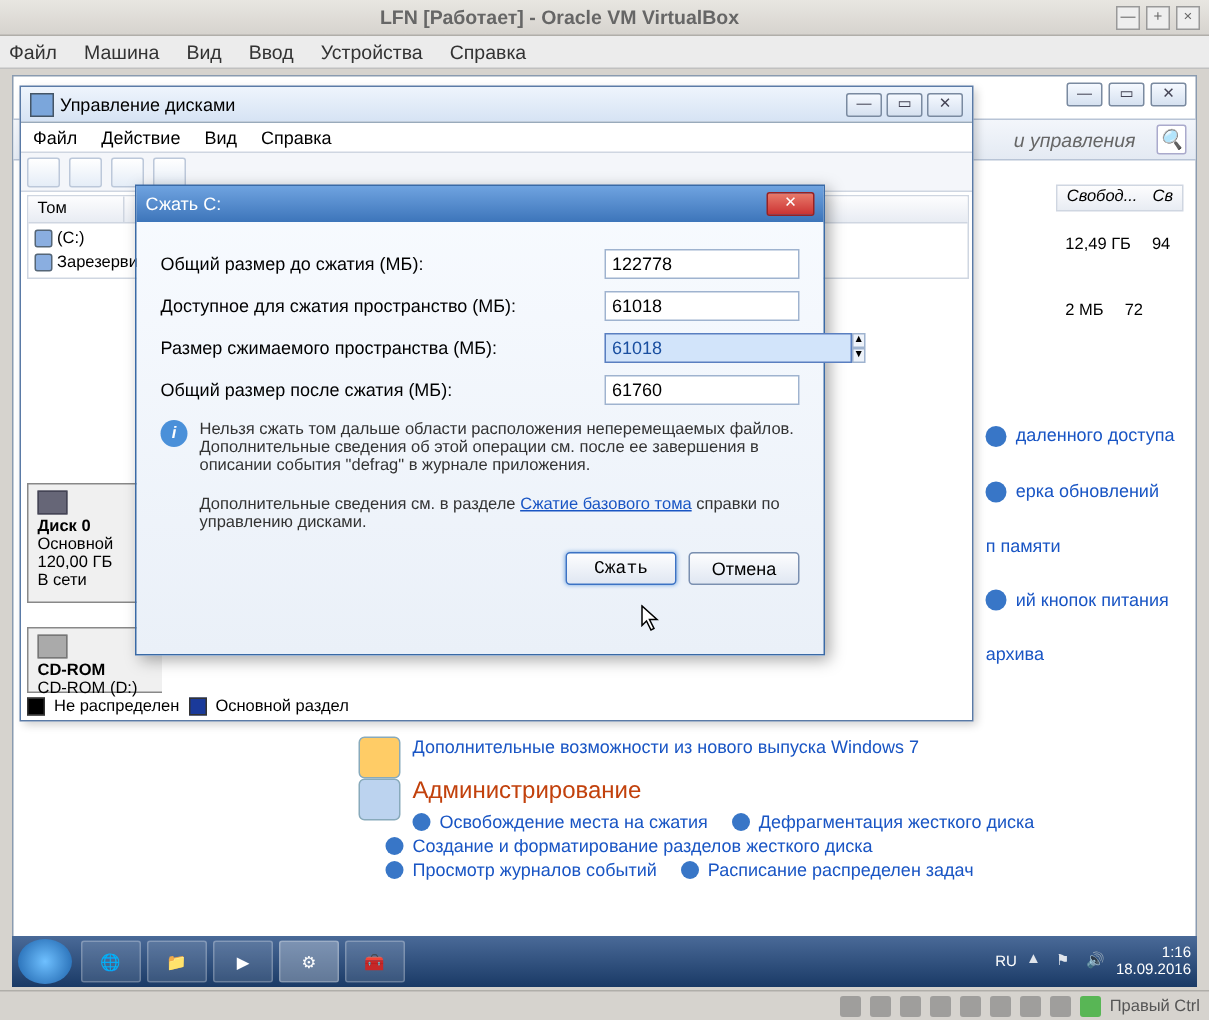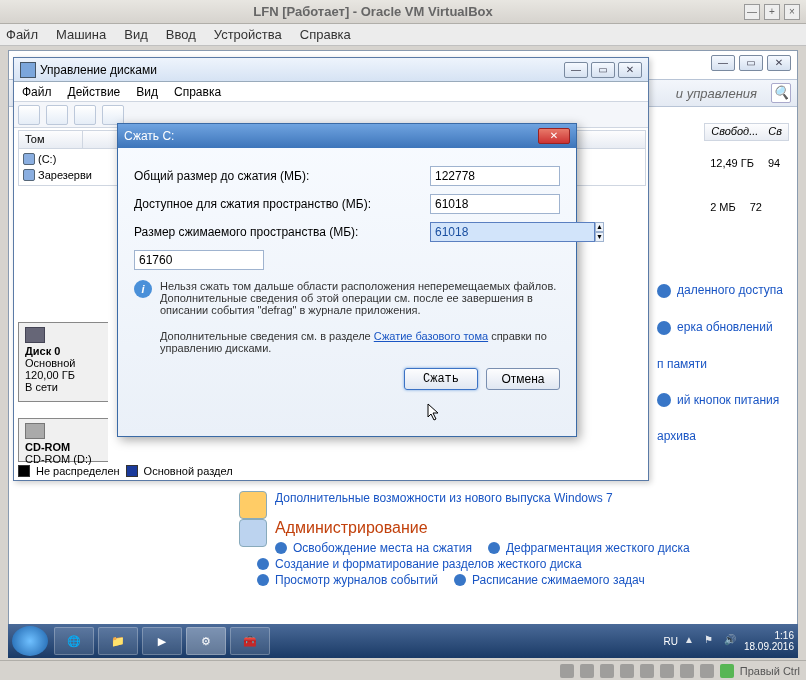--- a/index.html
+++ b/index.html
@@ -61,21 +61,21 @@
 
 .side { position: absolute; right: 14px; top: 210px; font-size: 12px; }
 .side div { color: #1955c4; margin: 22px 0; }
 .side .i { display: inline-block; width: 14px; height: 14px; background: #3876c7; border-radius: 50%; margin-right: 6px; vertical-align: middle; }
 
 
 .legend { position: absolute; left: 4px; top: 404px; height: 18px; display: flex; align-items: center; gap: 6px; font-size: 11px; }
 .legend .sw { width: 12px; height: 12px; border: 1px solid #333; }
 
 
-.dlg { position: absolute; left: 108px; top: 72px; width: 460px; height: 314px; background: linear-gradient(#f8fbff,#eaf0f8); border: 1px solid #3a6aa6; box-shadow: 3px 3px 10px rgba(0,0,0,.35); font-size: 12px; }
+.dlg { position: absolute; left: 81px; top: 72px; width: 460px; height: 314px; background: linear-gradient(#f8fbff,#eaf0f8); border: 1px solid #3a6aa6; box-shadow: 3px 3px 10px rgba(0,0,0,.35); font-size: 12px; }
 .dlg-title { height: 24px; background: linear-gradient(#6fa3e0,#3d75ba); color: #fff; display: flex; align-items: center; padding: 0 6px; }
 .dlg-title .t { flex: 1; }
 .dlg-close { width: 32px; height: 16px; background: linear-gradient(#e87a6a,#c33); border: 1px solid #922; border-radius: 2px; color: #fff; font-size: 10px; text-align: center; line-height: 14px; }
 .dlg-body { padding: 10px 16px 8px; }
 .dlg-row { display: flex; align-items: center; margin: 8px 0; }
 .dlg-row label { flex: 1; color: #000; }
 .dlg-row .val { width: 130px; height: 20px; border: 1px solid #9fb3cf; background: #fff; padding: 2px 4px; font-size: 12px; }
 .dlg-row .spin { width: 130px; height: 20px; display: flex; }
 .dlg-row .spin input { flex: 1; border: 1px solid #5a7fc0; background: #d2e4fa; color: #1a4fa0; padding: 0 4px; font-size: 12px; }
 .dlg-row .spin .ar { width: 16px; display: flex; flex-direction: column; }
@@ -235,20 +235,21 @@
         <label>Размер сжимаемого пространства (МБ):</label>
         <div class="spin">
           <input value="61018" style="">
           <div class="ar">
               <div>▲</div>
               <div>▼</div>
             </div>
         </div>
       </div>
       <div class="dlg-row">
+        <label>Общий размер после сжатия (МБ):</label>
         <div class="val">61760</div>
       </div>
       <div class="dlg-info">
         <span class="ic">i</span>
         <span>Нельзя сжать том дальше области расположения неперемещаемых файлов. Дополнительные сведения об этой операции см. после ее завершения в описании события "defrag" в журнале приложения.</span>
       </div>
       <div class="dlg-info" style="margin-top:14px">
         <span style="width:18px;flex-shrink:0"></span>
         <span>
           <span>Дополнительные сведения см. в разделе </span><span class="dlg-link">Сжатие базового тома</span><span> справки по управлению дисками.</span>
@@ -277,21 +278,21 @@
         <a>Дефрагментация жесткого диска</a>
       </div>
     <div class="row">
         <span class="bul"></span>
         <a>Создание и форматирование разделов жесткого диска</a>
       </div>
     <div class="row">
         <span class="bul"></span>
         <a>Просмотр журналов событий</a>
       <span class="bul" style="margin-left:10px"></span>
-        <a>Расписание сжимаемого задач</a>
+        <a>Расписание распределен задач</a>
       </div>
   </div>
 
   <div class="cursor">
     <svg viewBox="0 0 14 18">
         <path d="M1 1 L1 14 L4 11 L7 17 L9 16 L6 10 L11 10 Z" fill="#fff" stroke="#000" stroke-width="1"></path>
       </svg>
   </div>
 </div>
 

